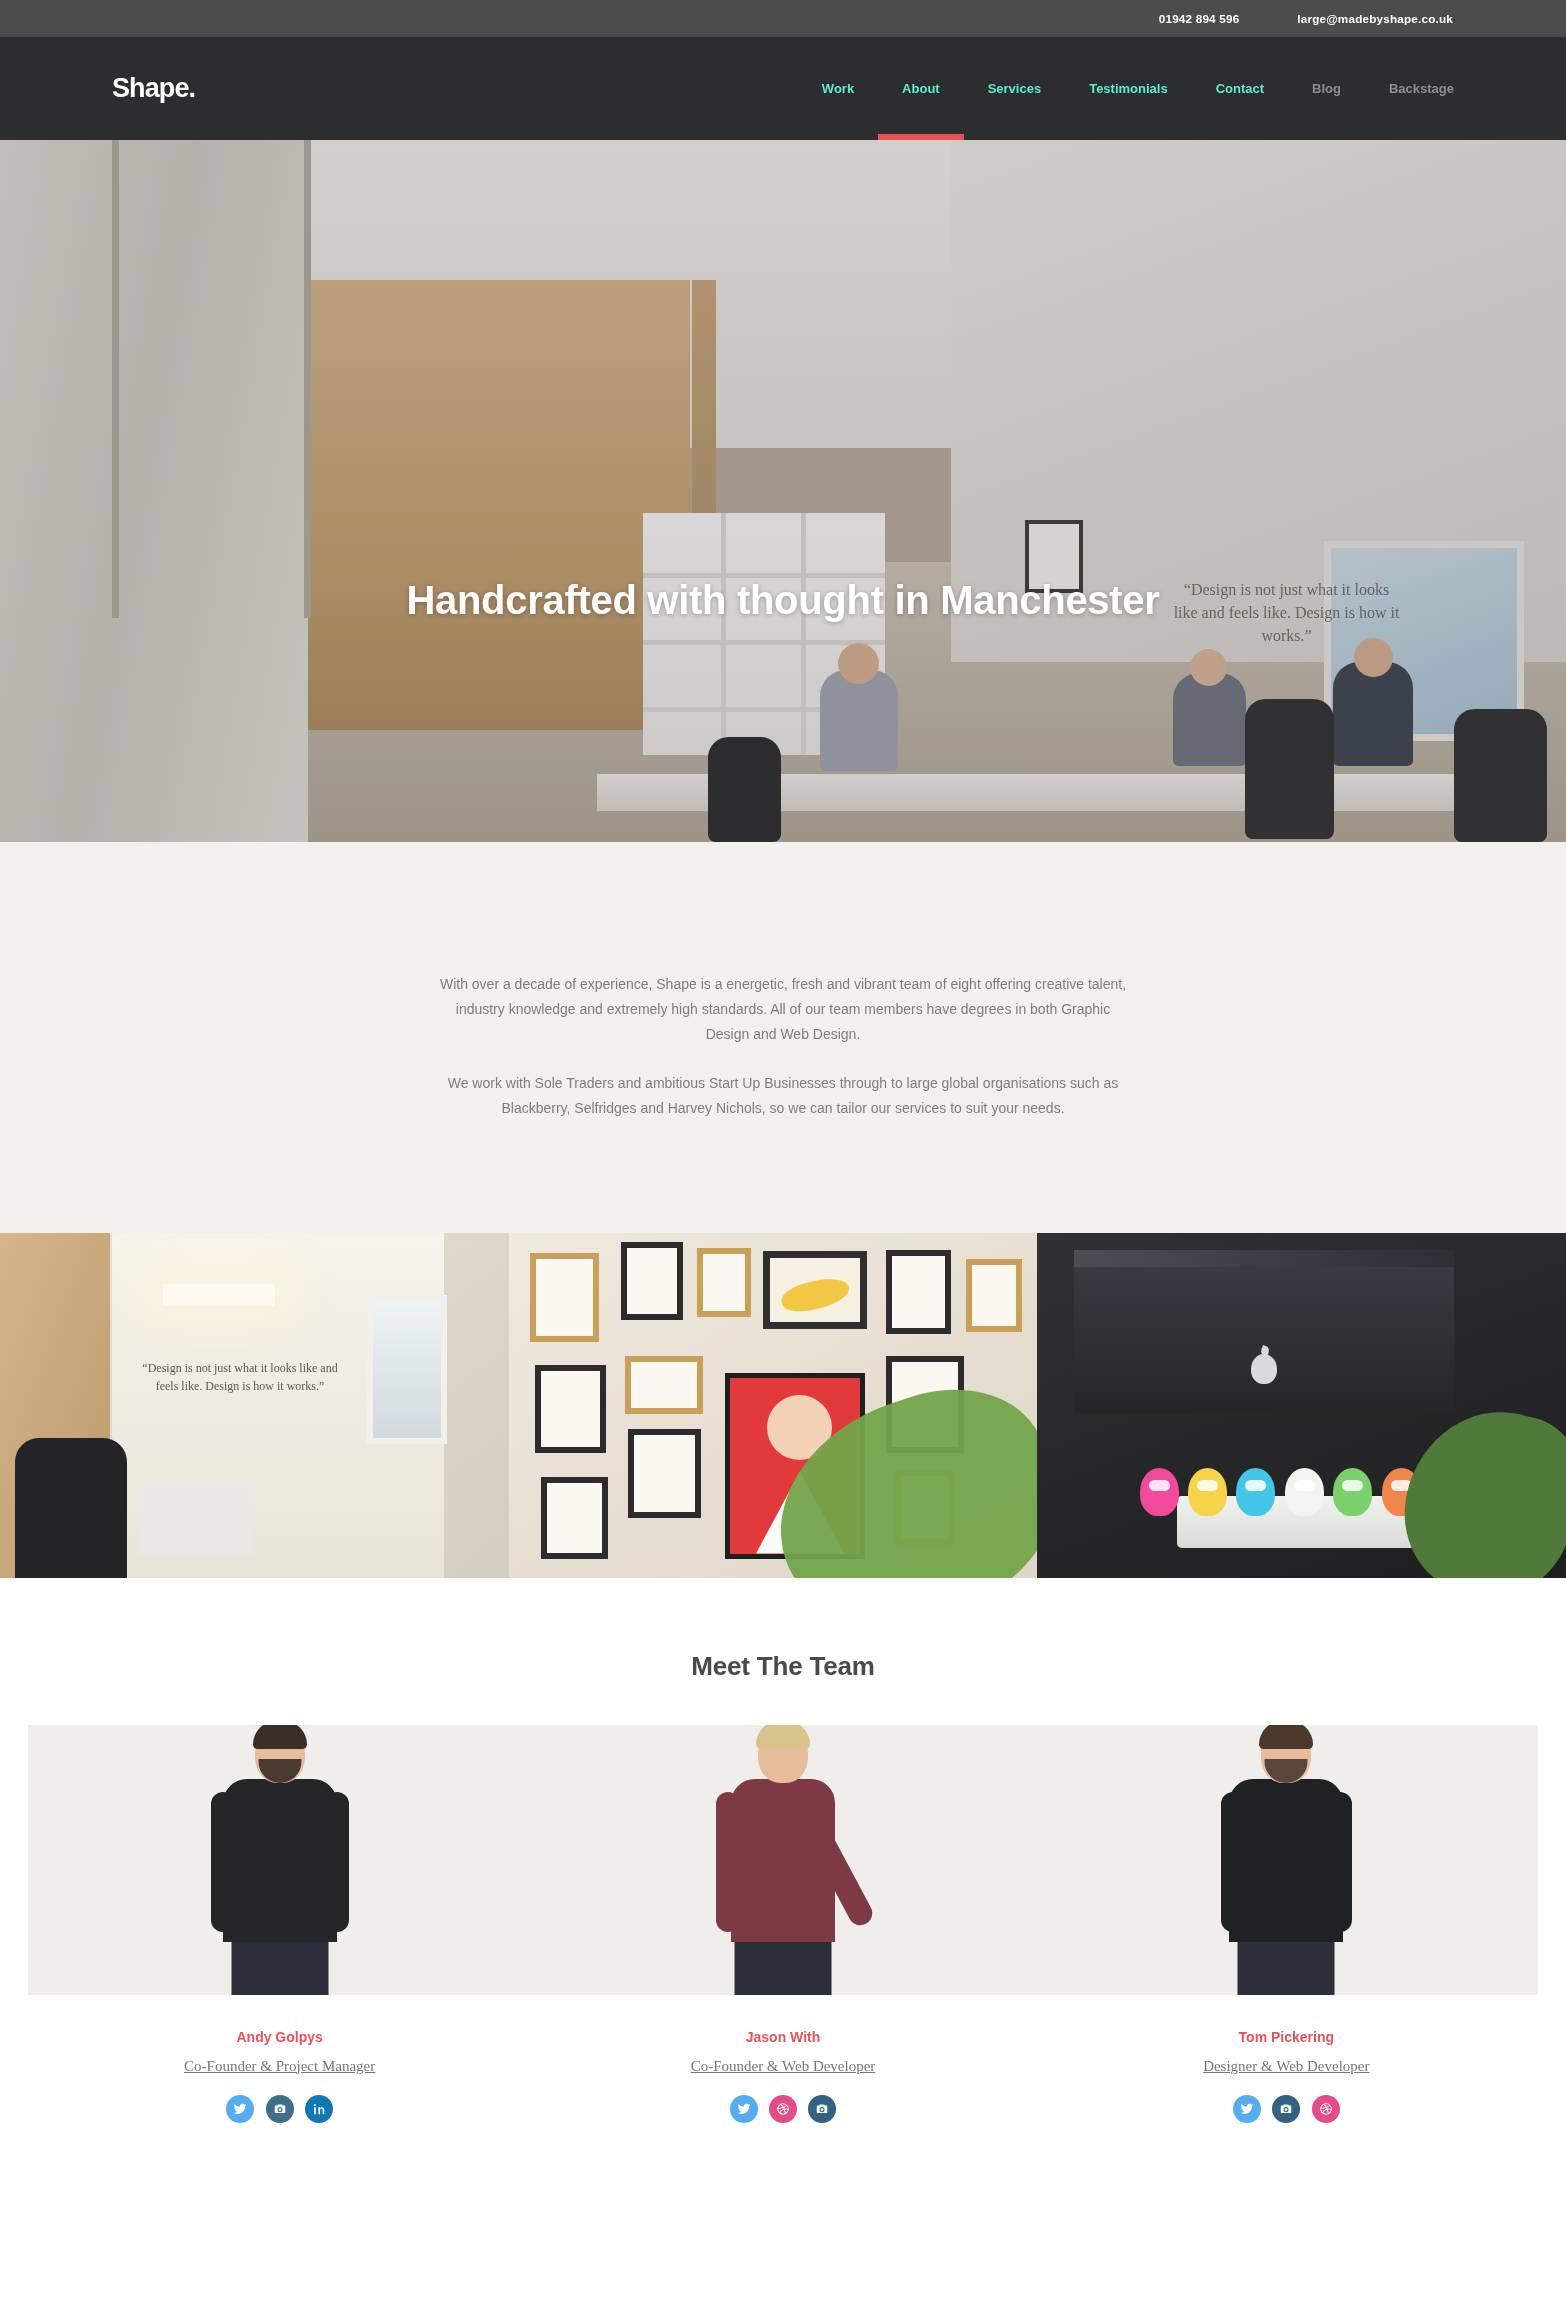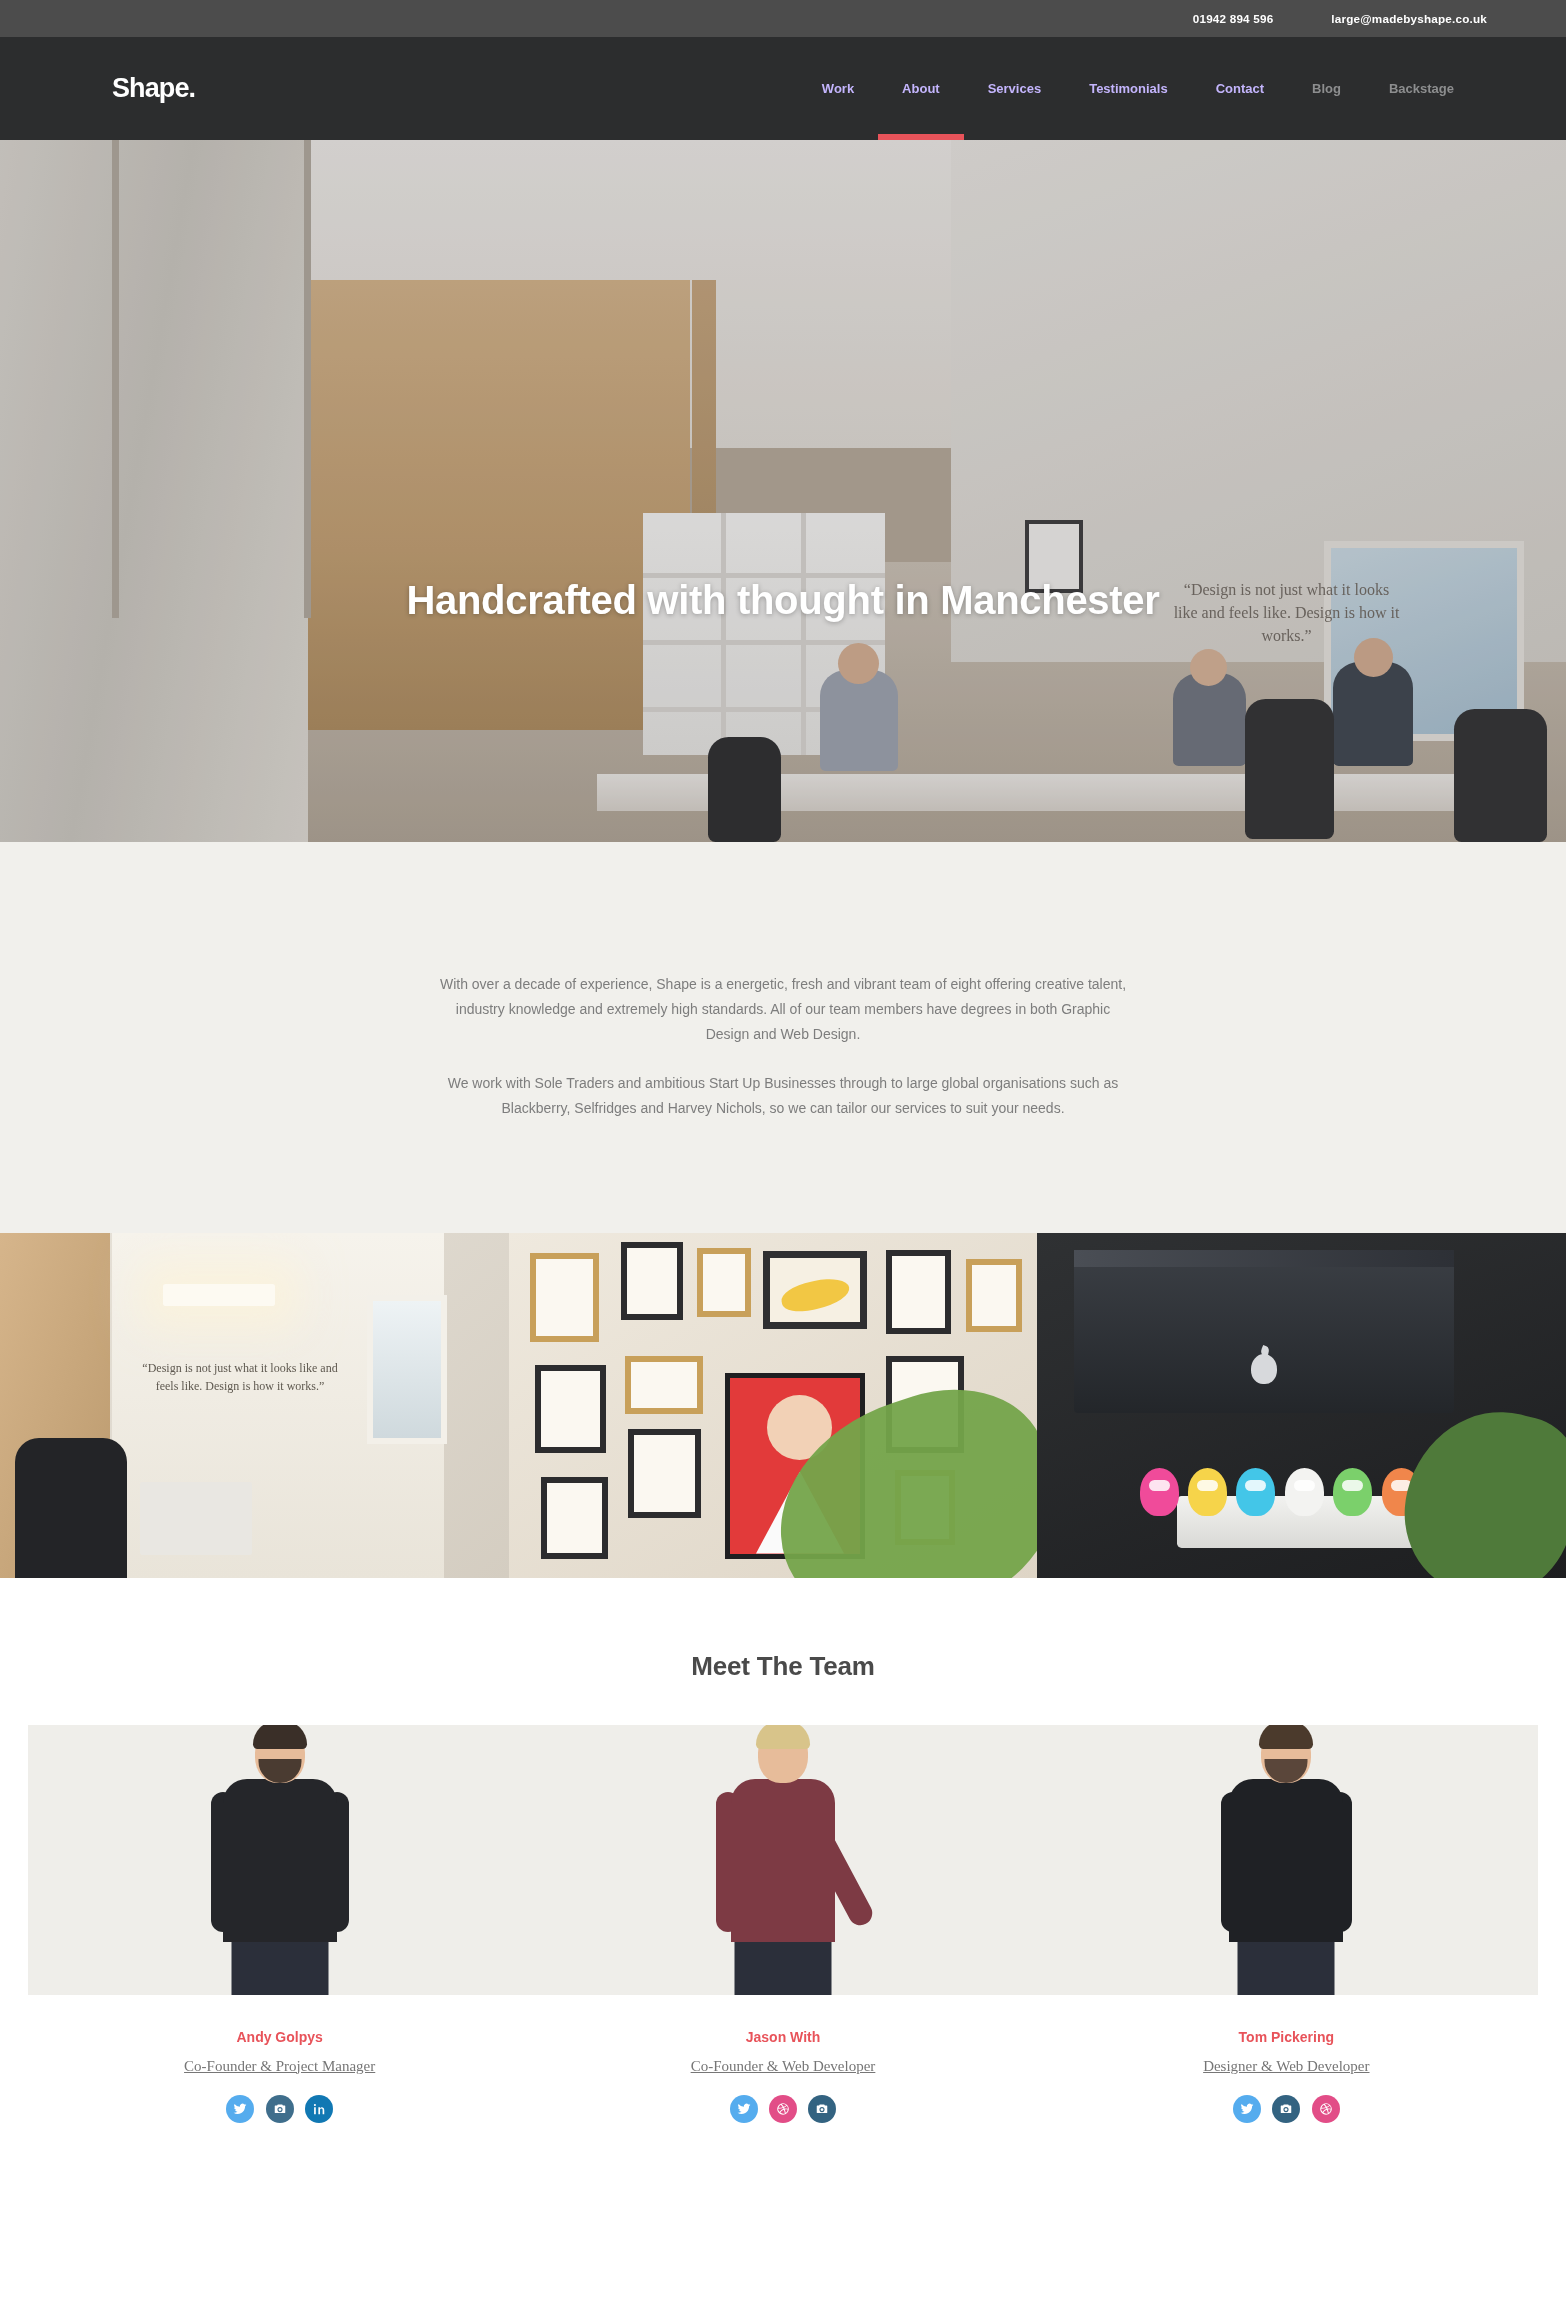--- a/index.html
+++ b/index.html
@@ -11,21 +11,21 @@
   }
   body { width:1566px; overflow-x:hidden; }
 
   
   .topbar {
     height:37px;
     background:#4c4c4c;
     display:flex;
     align-items:center;
     justify-content:flex-end;
-    padding-right:79px;
+    padding-right:113px;
   }
   .topbar a {
     color:#ffffff;
     font-size:11.7px;
     font-weight:bold;
     letter-spacing:0.2px;
     text-decoration:none;
     margin-left:58px;
   }
 
@@ -46,21 +46,21 @@
     line-height:1;
   }
   .navlinks {
     margin-left:auto;
     margin-right:112px;
     display:flex;
     align-items:center;
     height:100%;
   }
   .navlink {
-    color:#c4b5fd;
+    color:#5eead4;
     font-size:13px;
     font-weight:bold;
     text-decoration:none;
     margin-left:48px;
     position:relative;
     height:100%;
     display:flex;
     align-items:center;
   }
   .navlink:first-child { margin-left:0; }

